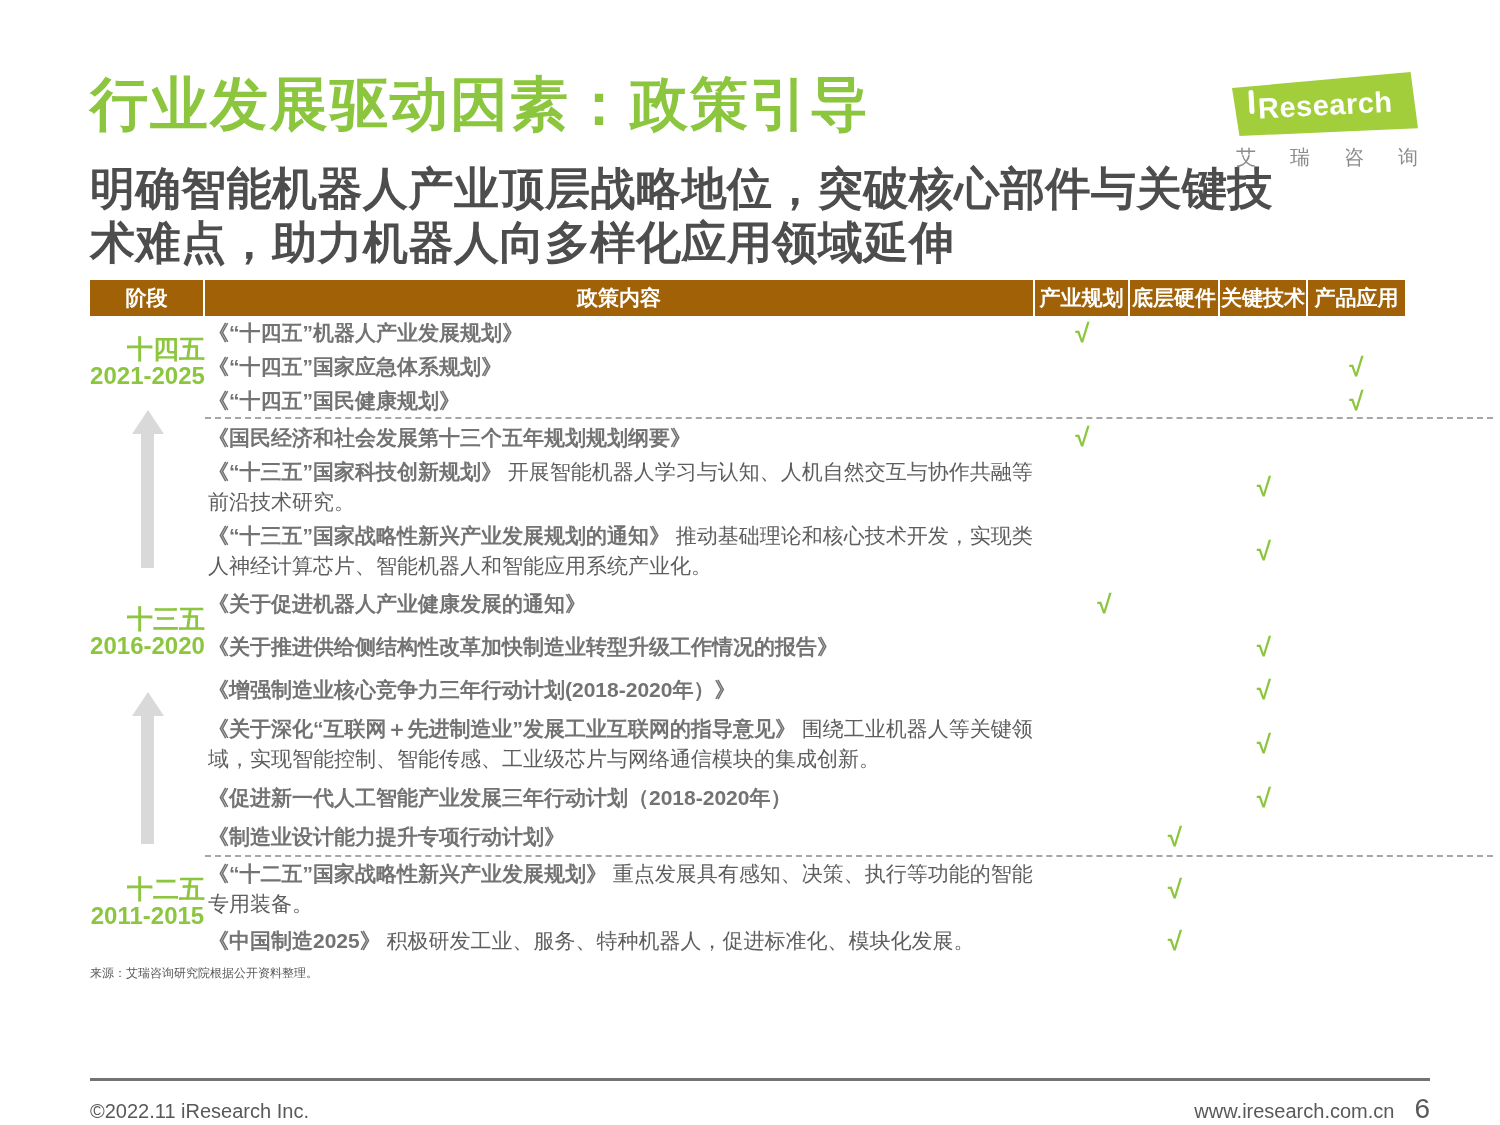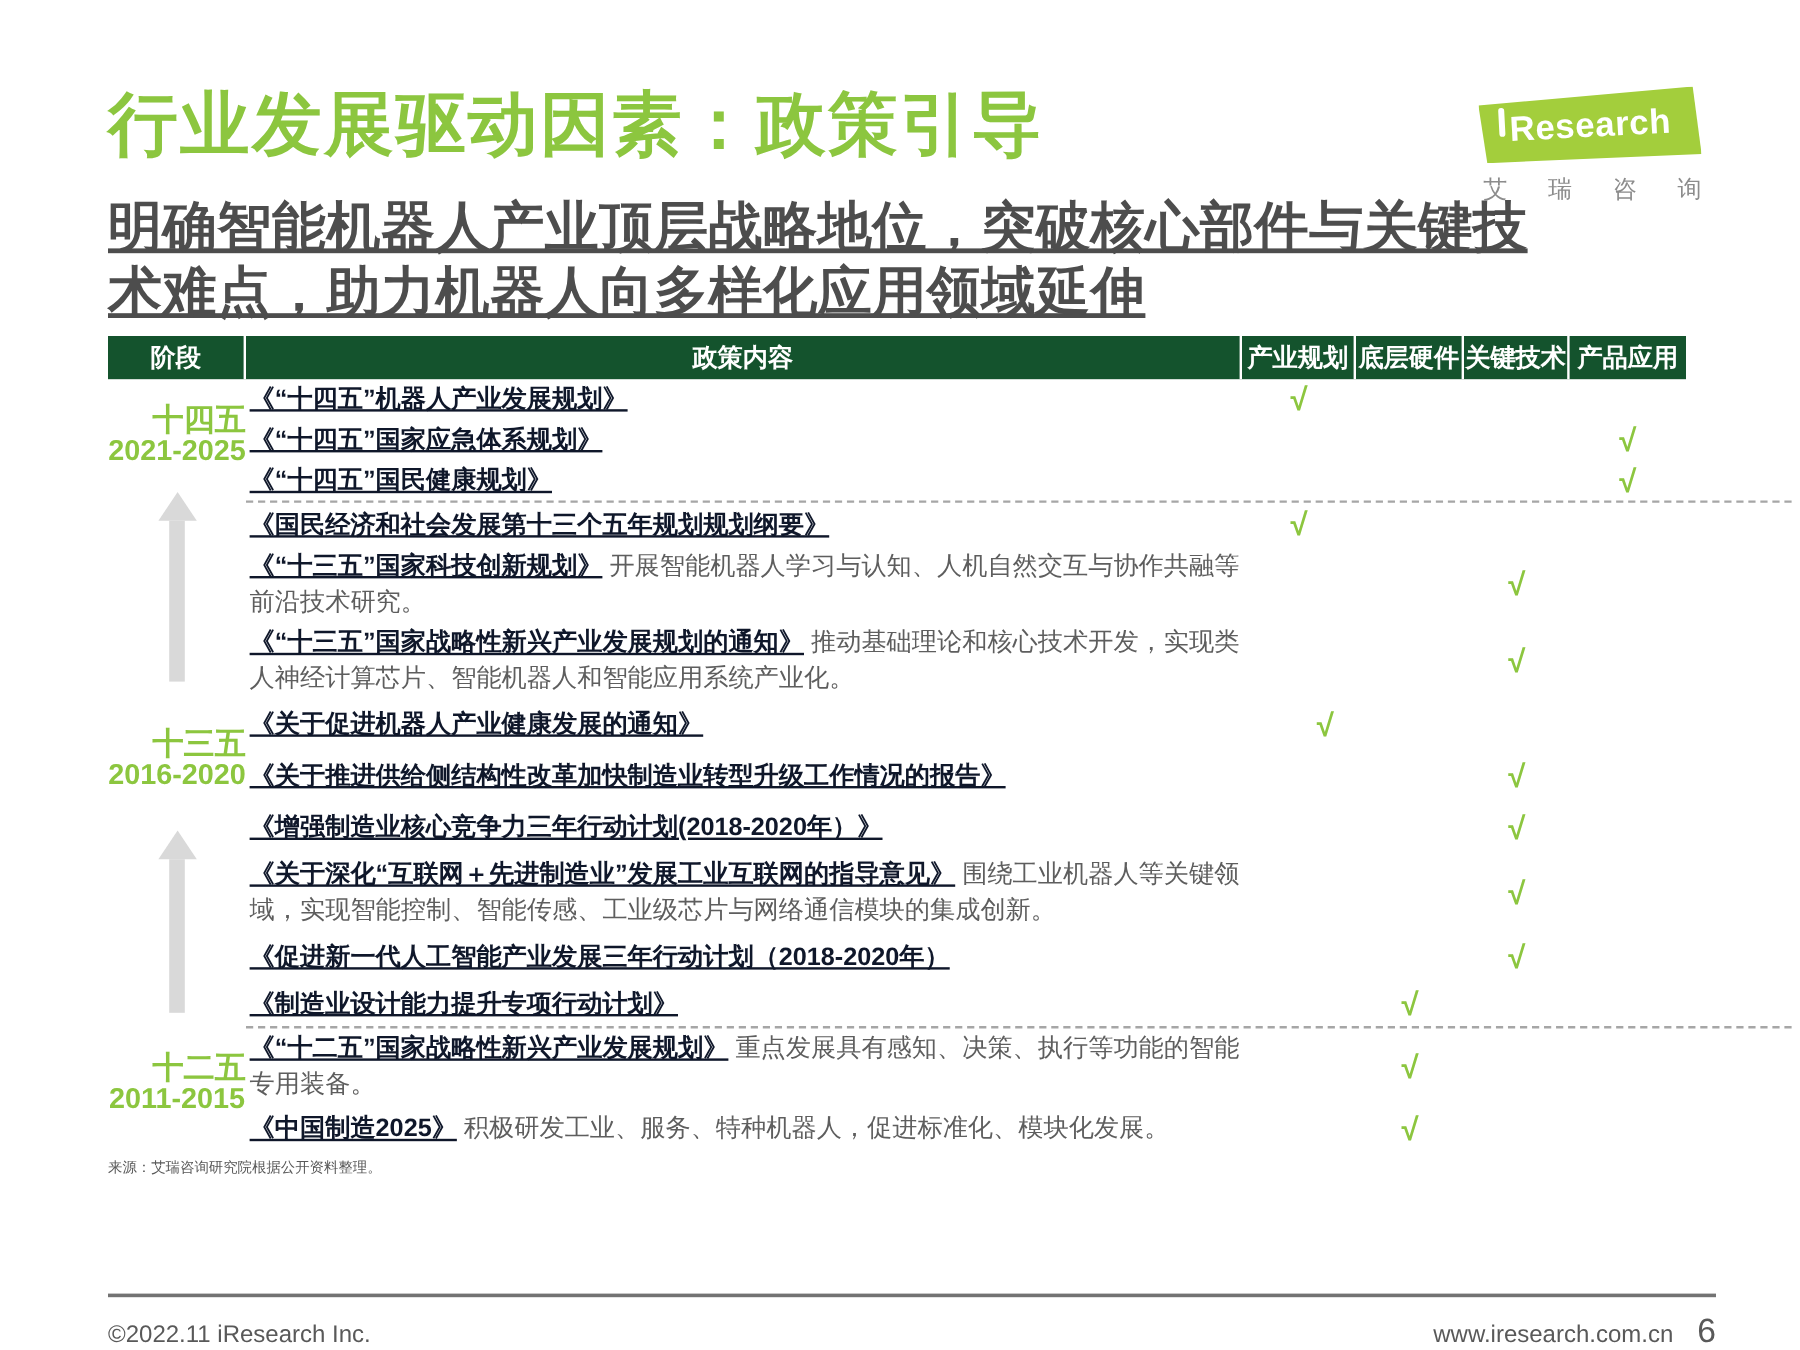--- a/index.html
+++ b/index.html
@@ -40,34 +40,33 @@
   .logo-cn {
     margin-top: 8px; color: #8c8c8c; font-size: 20px;
     display: flex; justify-content: space-between; padding: 0 4px;
   }
 
   
   .subtitle { margin-top: 26px; }
   .subtitle div {
     font-size: 45px; line-height: 1.2; font-weight: bold; color: #4d4d4d;
     letter-spacing: 0.5px;
-    text-decoration: underline;
   }
 
   
   .table-title {
     margin-top: 34px; text-align: center;
     font-size: 26px; font-weight: bold; color: #333333;
     width: 1315px;
   }
   .policy-table { margin-top: 10px; width: 1315px; }
   .thead {
     display: grid;
     grid-template-columns: 115px 830px 95px 90px 88px 97px;
-    background: #14532d; height: 36px;
+    background: #a16207; height: 36px;
   }
   .thead .th {
     display: flex; align-items: center; justify-content: center;
     color: #ffffff; font-size: 21px; font-weight: bold;
     border-right: 2px solid #ffffff;
   }
   .thead .th:last-child { border-right: none; }
   .thead .th.policy-head { }
 
   .tbody { display: flex; min-height: 638px; }
@@ -91,21 +90,21 @@
   .up-arrow-1 { top: 94px; }  .up-arrow-1 .shaft { height: 134px; }
   .up-arrow-2 { top: 376px; } .up-arrow-2 .shaft { height: 128px; }
 
   .group + .group { border-top: 2px dashed #a6a6a6; }
   .row {
     display: grid;
     grid-template-columns: 830px 95px 90px 88px 97px;
     align-items: center;
   }
   .cell-text { font-size: 21px; line-height: 1.42; padding: 2px 2px 2px 3px; }
-  .r-title { font-weight: bold; color: #0f172a; text-decoration: underline; }
+  .r-title { font-weight: bold; color: #737373; }
   .r-desc { font-weight: normal; color: #5e5e5e; }
   .cell-check {
     text-align: center; color: #8cc63f; font-size: 26px; font-weight: bold;
     line-height: 1; align-self: center;
   }
 
   
   .source { margin-top: 4px; font-size: 12px; color: #595959; }
   .footer {
     position: absolute; left: 90px; right: 70px; top: 1078px;

